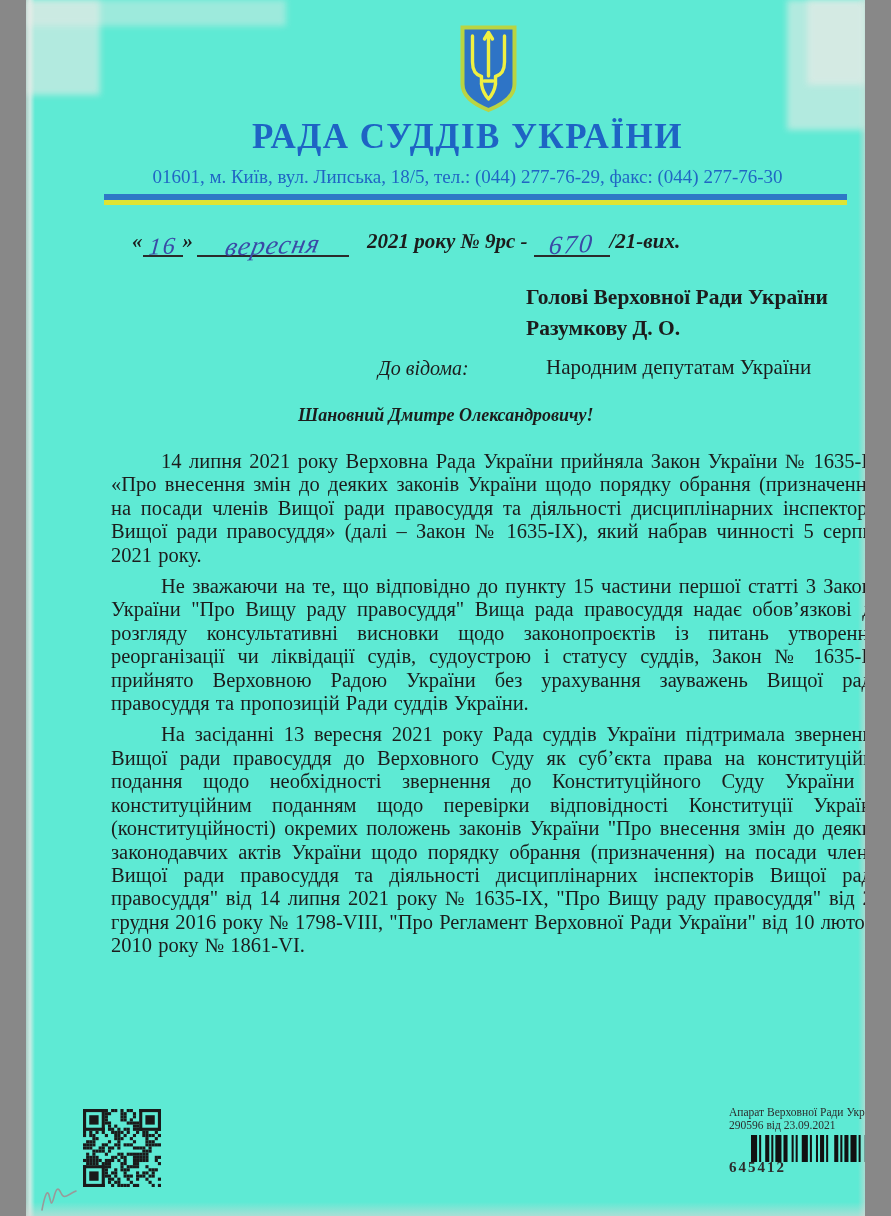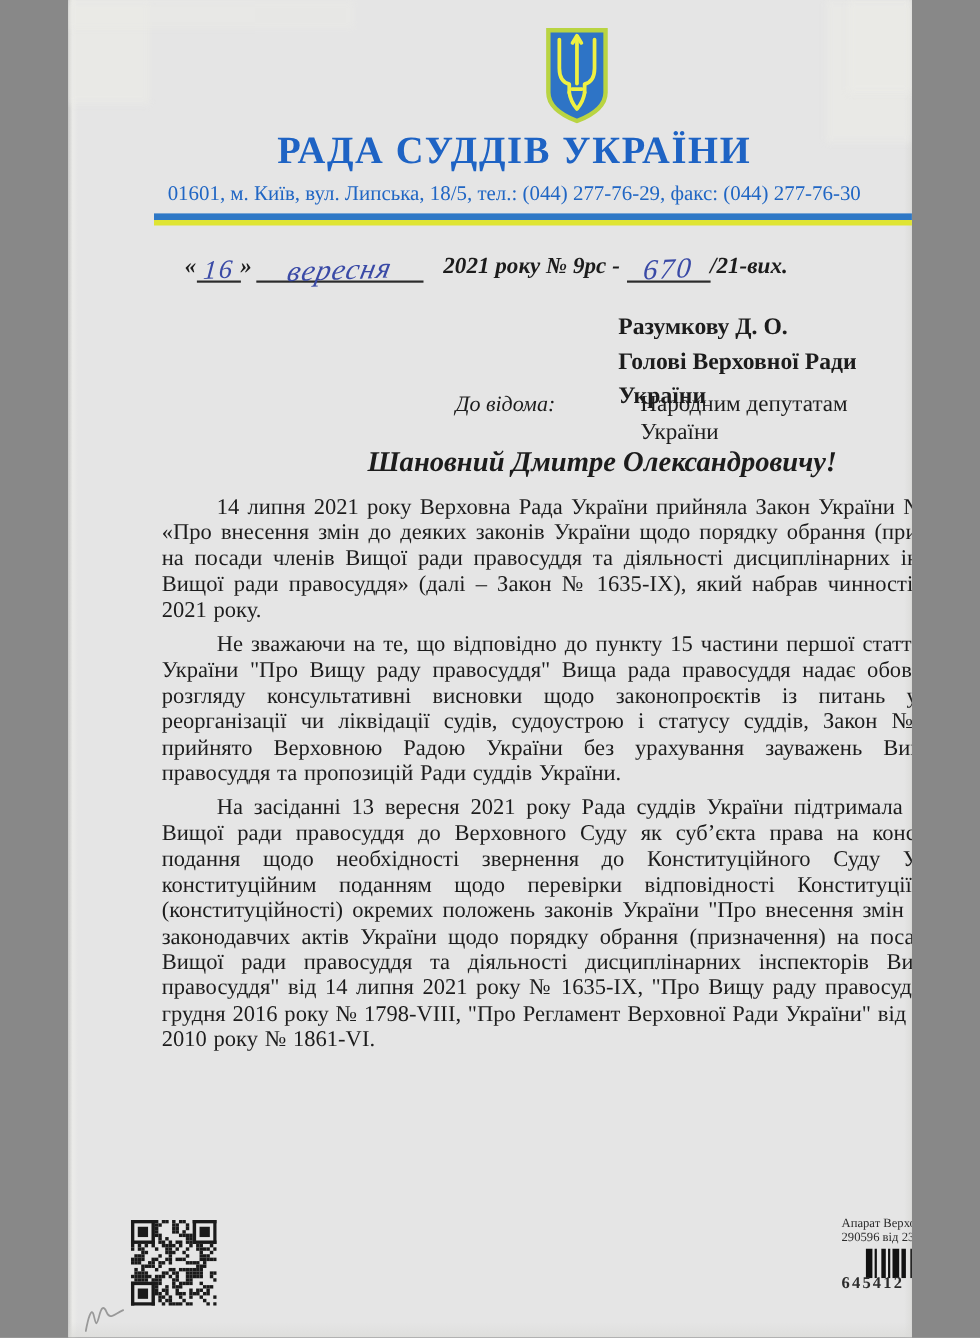--- a/index.html
+++ b/index.html
@@ -1,18 +1,18 @@
 <!DOCTYPE html>
 <html><head>
 <meta charset="utf-8">
 <style>
   html,body{margin:0;padding:0;background:#888;}
   .page{
-    position:relative;width:767px;height:1216px;margin:0 auto;
-    background:#e5e5e5;overflow:hidden;
+    position:relative;width:839px;height:1216px;margin:0 auto;
+    background:#5eead4;overflow:hidden;
     font-family:"Liberation Serif","DejaVu Serif",serif;color:#1c1c1c;
   }
   
   .edge-left{position:absolute;left:0;top:0;width:9px;height:100%;
     background:linear-gradient(90deg,#c2c2c0 0,#ededea 45%,rgba(255,255,255,0) 100%);opacity:.75;}
   .edge-right{position:absolute;right:0;top:0;width:7px;height:100%;
     background:linear-gradient(270deg,#d6d6d3 0,rgba(255,255,255,0) 100%);opacity:.6;}
   .edge-bottom{position:absolute;left:0;bottom:0;width:100%;height:14px;
     background:linear-gradient(0deg,#d9d9d6 0,rgba(255,255,255,0) 100%);opacity:.6;}
   .streak{position:absolute;background:#ebebe7;filter:blur(3px);opacity:.6;}
@@ -53,21 +53,21 @@
     letter-spacing:2px;position:relative;top:3px;}
   .blank.month .hw{letter-spacing:1px;transform:skewX(-14deg) rotate(-2deg);top:4px;}
   .ref-line .mid{margin-left:8px;margin-top:30px;}
 
   
   .addressee{position:absolute;left:500px;top:282px;font-weight:bold;
     font-size:21.5px;line-height:31px;}
   .cc-label{position:absolute;left:352px;top:357px;font-style:italic;font-size:20px;}
   .cc-value{position:absolute;left:500px;top:355px;font-weight:normal;font-size:21px;margin-left:20px;}
   .salutation{position:absolute;left:272px;top:405px;font-weight:bold;
-    font-style:italic;font-size:26px;}
+    font-style:italic;font-size:18px;}
 
   
   .body-text{position:absolute;left:85px;top:450px;width:772px;
     font-size:20.5px;line-height:23.4px;text-align:justify;word-spacing:1px;}
   .body-text p{margin:0 0 8px 0;text-indent:50px;}
 
   
   .qr{position:absolute;left:57px;top:1109px;width:78px;height:78px;}
   .squiggle{position:absolute;left:12px;top:1184px;width:42px;height:30px;}
   .stamp{position:absolute;left:703px;top:1106px;width:178px;
@@ -112,22 +112,22 @@
     <span class="printed">«</span>
     <span class="blank day"><span class="hw">16</span></span>
     <span class="printed">»</span>
     <span class="blank month"><span class="hw">вересня</span></span>
     <span class="printed mid">2021 року № 9рс -</span>
     <span class="blank number"><span class="hw">670</span></span>
     <span class="printed">/21-вих.</span>
   </div>
 
   <div class="addressee">
+    <div>Голові Верховної Ради України</div>
     <div>Разумкову Д. О.</div>
-    <div>Голові Верховної Ради України</div>
   </div>
   <div class="cc-label">До відома:</div>
   <div class="cc-value">Народним депутатам України</div>
 
   <div class="salutation">Шановний Дмитре Олександровичу!</div>
 
   <div class="body-text">
       <p>14 липня 2021 року Верховна Рада України прийняла Закон України № 1635-IX «Про внесення змін до деяких законів України щодо порядку обрання (призначення) на посади членів Вищої ради правосуддя та діяльності дисциплінарних інспекторів Вищої ради правосуддя» (далі – Закон № 1635-IX), який набрав чинності 5 серпня 2021 року.</p>
       <p>Не зважаючи на те, що відповідно до пункту 15 частини першої статті 3 Закону України "Про Вищу раду правосуддя" Вища рада правосуддя надає обов’язкові до розгляду консультативні висновки щодо законопроєктів із питань утворення, реорганізації чи ліквідації судів, судоустрою і статусу суддів, Закон № 1635-IX прийнято Верховною Радою України без урахування зауважень Вищої ради правосуддя та пропозицій Ради суддів України.</p>
       <p>На засіданні 13 вересня 2021 року Рада суддів України підтримала звернення Вищої ради правосуддя до Верховного Суду як суб’єкта права на конституційне подання щодо необхідності звернення до Конституційного Суду України з конституційним поданням щодо перевірки відповідності Конституції України (конституційності) окремих положень законів України "Про внесення змін до деяких законодавчих актів України щодо порядку обрання (призначення) на посади членів Вищої ради правосуддя та діяльності дисциплінарних інспекторів Вищої ради правосуддя" від 14 липня 2021 року № 1635-IX, "Про Вищу раду правосуддя" від 21 грудня 2016 року № 1798-VIII, "Про Регламент Верховної Ради України" від 10 лютого 2010 року № 1861-VI.</p>

